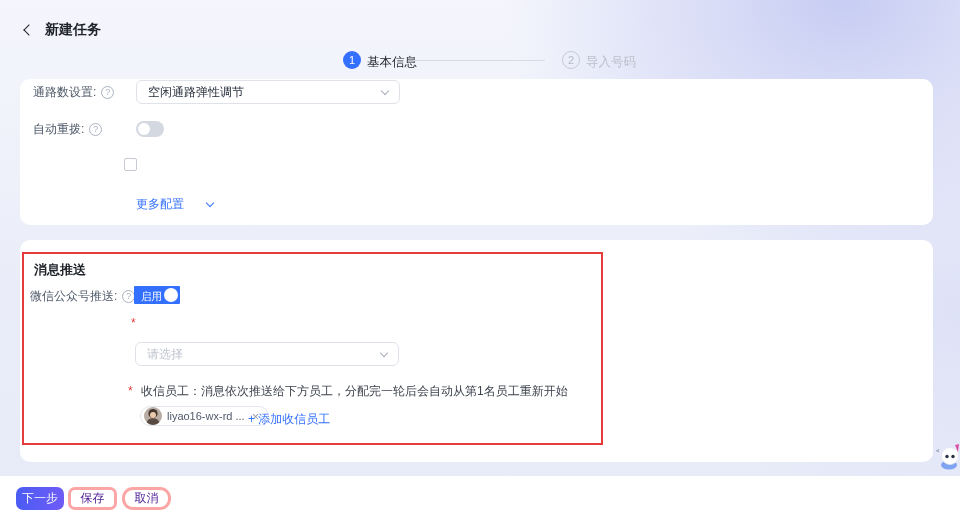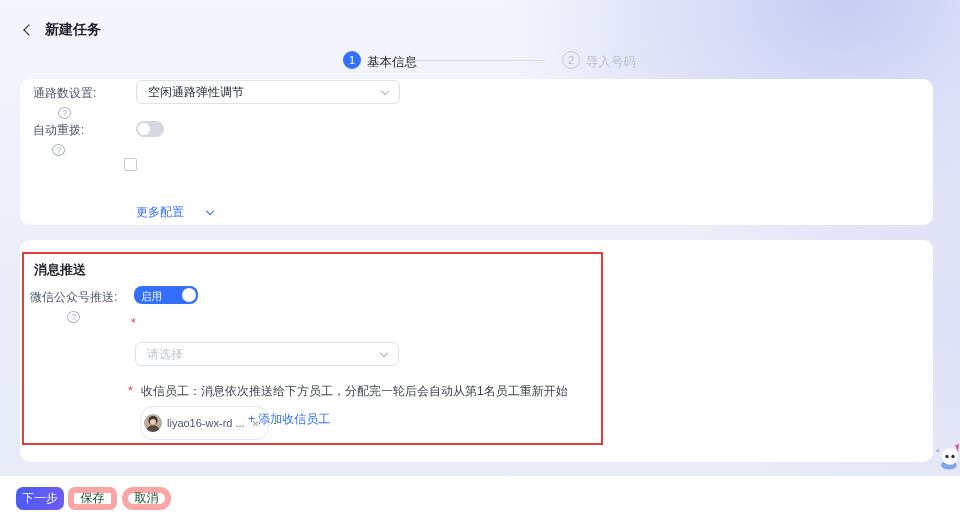--- a/index.html
+++ b/index.html
@@ -22,61 +22,61 @@
   .step2-circle{ left:562px; top:51px; background:transparent; border:1px solid #c6cbd6; color:#b2b8c4; }
   .step-label{ position:absolute; top:54px; font-size:12.5px; }
   .step1-label{ left:367px; color:#1f2329; }
   .step2-label{ left:586px; color:#bac0cb; }
   .step-line{ position:absolute; left:413px; top:60px; width:132px; height:1px; background:#d7dbe6; }
   
   .card{ position:absolute; left:20px; width:913px; background:#fff; border-radius:10px; }
   .card-basic{ top:79px; height:146px; }
   .card-push{ top:240px; height:222px; }
   
-  .form-label{ position:absolute; font-size:12px; color:#4e5969; display:flex; align-items:center; gap:5px; height:14px;flex-direction:column; }
+  .form-label{ position:absolute; font-size:12px; color:#4e5969; display:flex; align-items:center; gap:5px; height:14px; }
   .help{ width:13px; height:13px; border:1px solid #abb1bf; border-radius:50%; color:#abb1bf;
     font-size:9px; display:inline-flex; align-items:center; justify-content:center; cursor:pointer; }
   .select{ position:absolute; width:264px; height:24px; background:#fff; border:1px solid #dfe2e8;
     border-radius:6px; display:flex; align-items:center; padding:9px 11px; font-size:12px; cursor:pointer; }
   .sel-value{ color:#272e3b; }
   .sel-placeholder{ color:#bfc4ce; }
   .chev-down{ width:6px; height:6px; border-right:1.2px solid #a8adbb; border-bottom:1.2px solid #a8adbb;
     transform:rotate(45deg); margin-left:auto; margin-top:-3px; }
   .toggle-off{ position:absolute; left:136px; top:121px; width:28px; height:16px; border-radius:8px;
     background:#d4d8e1; cursor:pointer; }
   .toggle-off .knob{ position:absolute; left:2px; top:2px; width:12px; height:12px; border-radius:50%; background:#fff; }
   .checkbox{ position:absolute; left:124px; top:158px; width:13px; height:13px; border:1px solid #c6cad2;
     border-radius:2px; background:#fff; cursor:pointer; }
   .check-text{ position:absolute; left:143px; top:158px; font-size:12px; color:#3c424d; }
   .link{ color:#3370ff; cursor:pointer; }
-  .more-config{ position:absolute; left:136px; top:204px; font-size:12px; color:#3370ff;
+  .more-config{ position:absolute; left:136px; top:196px; font-size:12px; color:#3370ff;
     display:flex; align-items:center; gap:23px; cursor:pointer; }
   .chev-down-blue{ width:6px; height:6px; border-right:1.2px solid #3370ff; border-bottom:1.2px solid #3370ff;
     transform:rotate(45deg); margin-top:-3px; }
   
   .highlight-box{ position:absolute; left:22px; top:252px; width:581px; height:193px; border:2px solid #e63b3b; }
   .section-title{ position:absolute; left:34px; top:261px; font-size:13px; font-weight:bold; color:#1f2329; }
-  .toggle-on{ position:absolute; left:134px; top:286px; width:64px; height:18px; border-radius:8px;
+  .toggle-on{ position:absolute; left:134px; top:286px; width:46px; height:18px; border-radius:1px;
     background:#3370ff; cursor:pointer;text-align:right; }
   .toggle-on .on-text{ position:absolute; left:7px; top:3.5px; font-size:10.5px; color:#fff; }
   .toggle-on .knob{ position:absolute; right:2px; top:2px; width:14px; height:14px; border-radius:50%; background:#fff; }
   .req{ position:absolute; font-size:12px; color:#e63b3b; }
   .row-text{ position:absolute; font-size:12px; color:#3c424d; }
-  .staff-tag{ position:absolute; left:140px; top:406px; height:34px; display:flex; align-items:center;
+  .staff-tag{ position:absolute; left:140px; top:406px; height:20px; display:flex; align-items:center;
     gap:5px; padding:0 9px 0 3px; background:#fff; border:1px solid #e3e6ec; border-radius:13px;
     font-size:11px; color:#4e5969; }
   .tag-close{ color:#9aa0a8; font-size:13px; line-height:1; cursor:pointer; margin-left:2px; }
   .add-link{ position:absolute; left:248px; top:411px; font-size:12px; color:#3370ff; cursor:pointer; }
   .mascot{ position:absolute; left:932px; top:442px; cursor:pointer; }
   
   .footer{ position:absolute; left:0; top:476px; width:960px; height:43px; background:#fff; }
   .btn{ position:absolute; top:11px; height:23px; border-radius:7px; font-size:12px;
     display:flex; align-items:center; justify-content:center; cursor:pointer; border:none; }
   .btn-primary{ left:16px; width:48px; background:linear-gradient(90deg,#4a5cf4,#6f5bf6); color:#fff; }
-  .btn-plain{ background:#fff; border:6px solid #fca5a5; color:#14532d; }
+  .btn-plain{ background:#fff; border:3px solid #fca5a5; color:#4c1d95; }
   .btn-save{ left:68px; width:49px; }
   .btn-cancel{ left:122px; width:49px;border-radius:11px; }
 </style>
 </head>
 <body>
 
 <div class="screen">
 
   <span class="back-chev"></span>
   <div class="page-title">新建任务</div>

